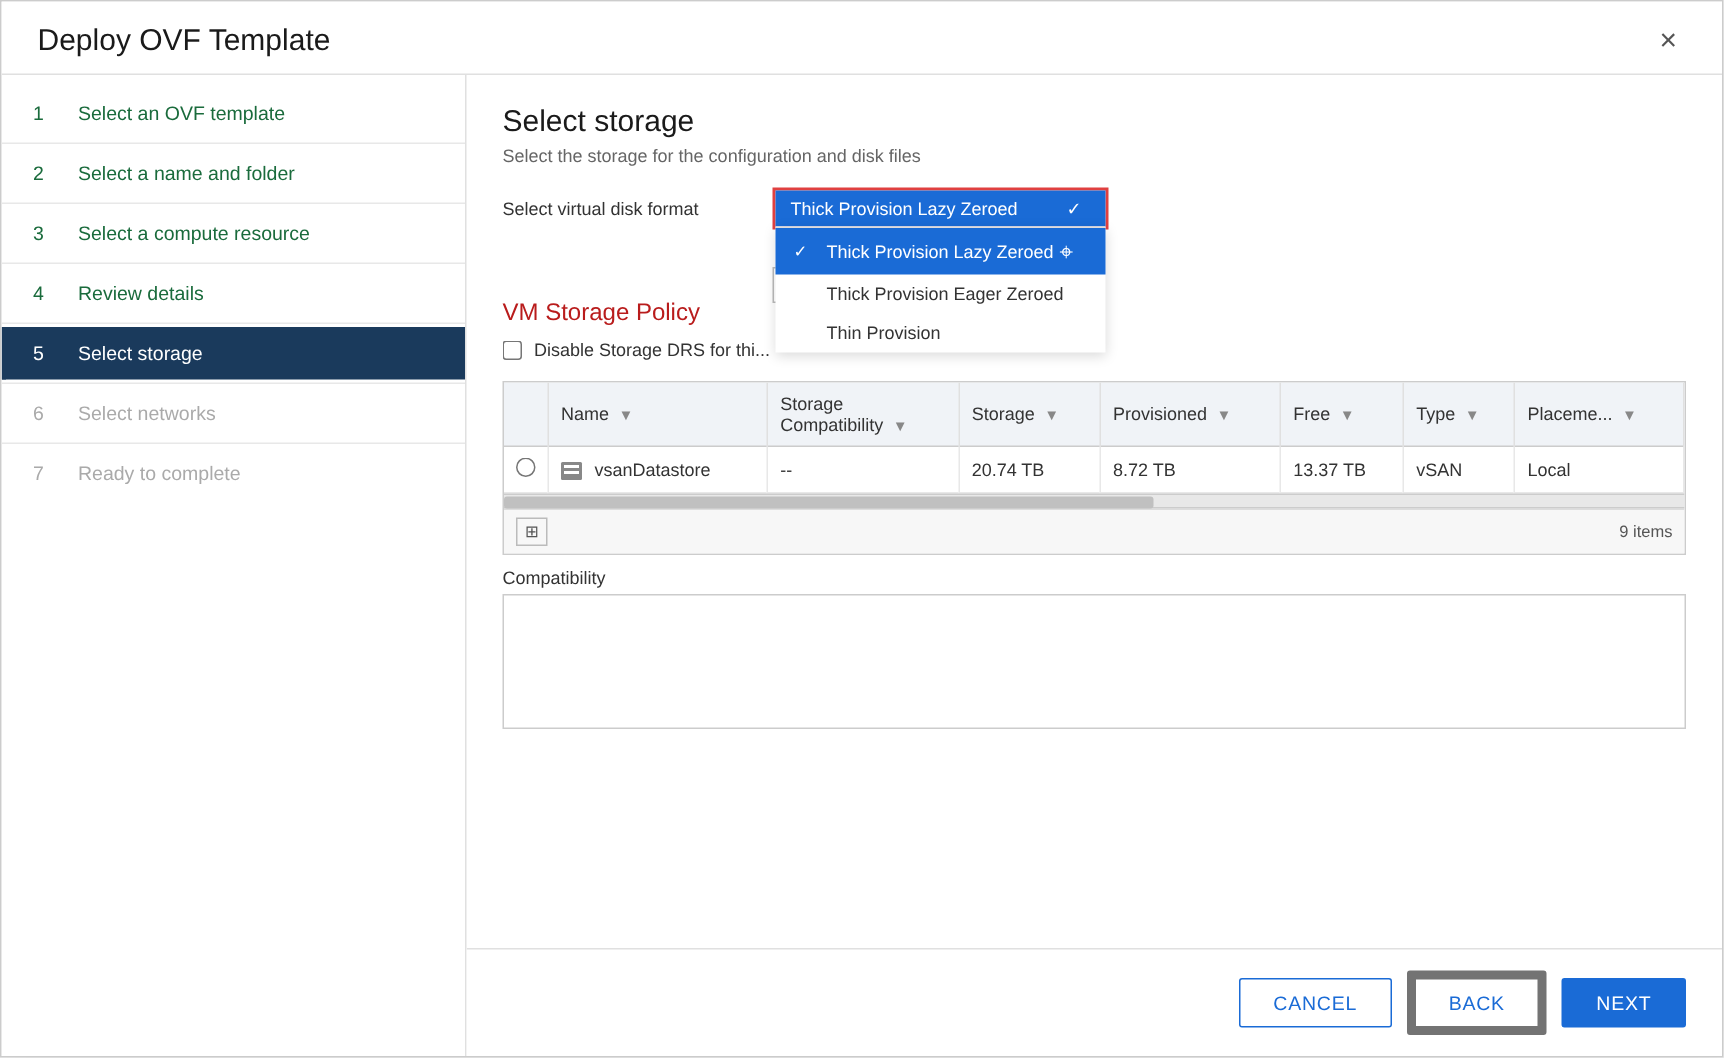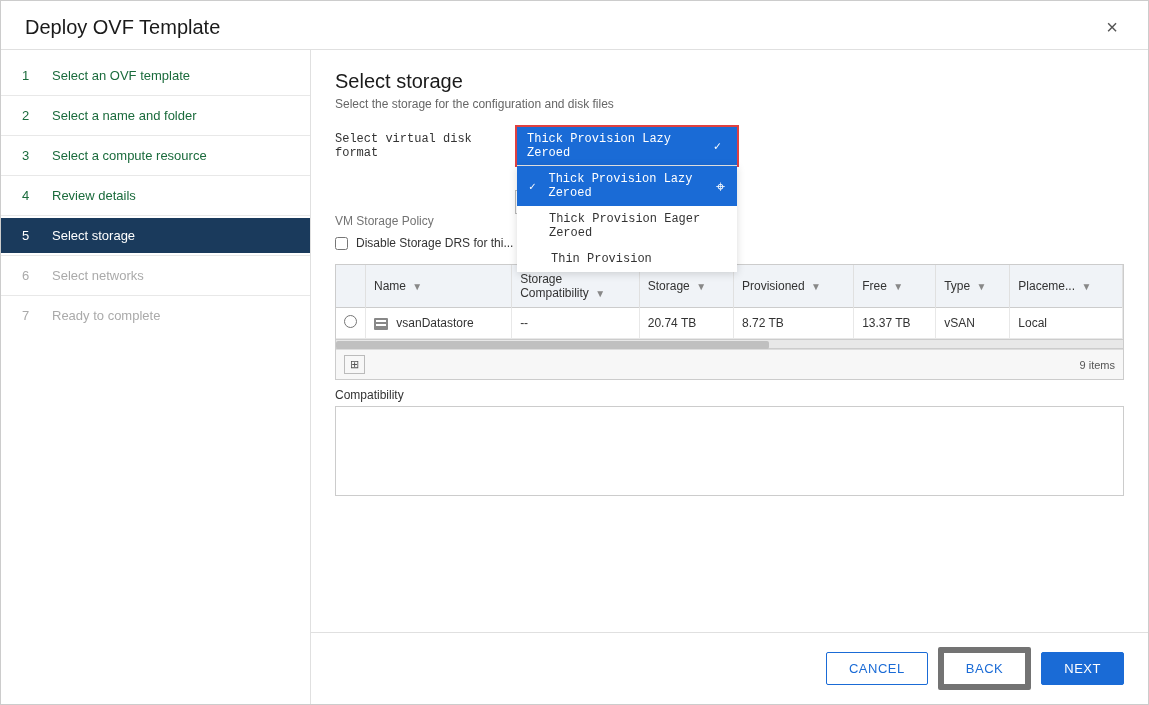--- a/index.html
+++ b/index.html
@@ -117,21 +117,20 @@
     .section-subtitle {
       font-size: 12px;
       color: #666;
       margin-bottom: 14px;
     }
     
     .form-row {
       display: flex;
       align-items: center;
       margin-bottom: 8px;
-      font-family: Liberation Mono, monospace;
     }
     .form-label {
       width: 180px;
       font-size: 12px;
       color: #333;
       font-weight: 500;
     }
     .form-control-wrap {
       flex: 1;
       position: relative;
@@ -183,22 +182,22 @@
       font-size: 11px;
     }
     
     .storage-policy-row {
       display: flex;
       align-items: center;
       margin-bottom: 8px;
     }
     .storage-policy-label {
       width: 180px;
-      font-size: 12px;
-      color: #737373;
+      font-size: 16px;
+      color: #b91c1c;
       font-weight: 500;
       margin-top: 39px;
     }
     .policy-select {
       border: 1px solid #bbb;
       background: #fff;
       padding: 4px 8px;
       font-size: 12px;
       width: 200px;
       display: flex;

